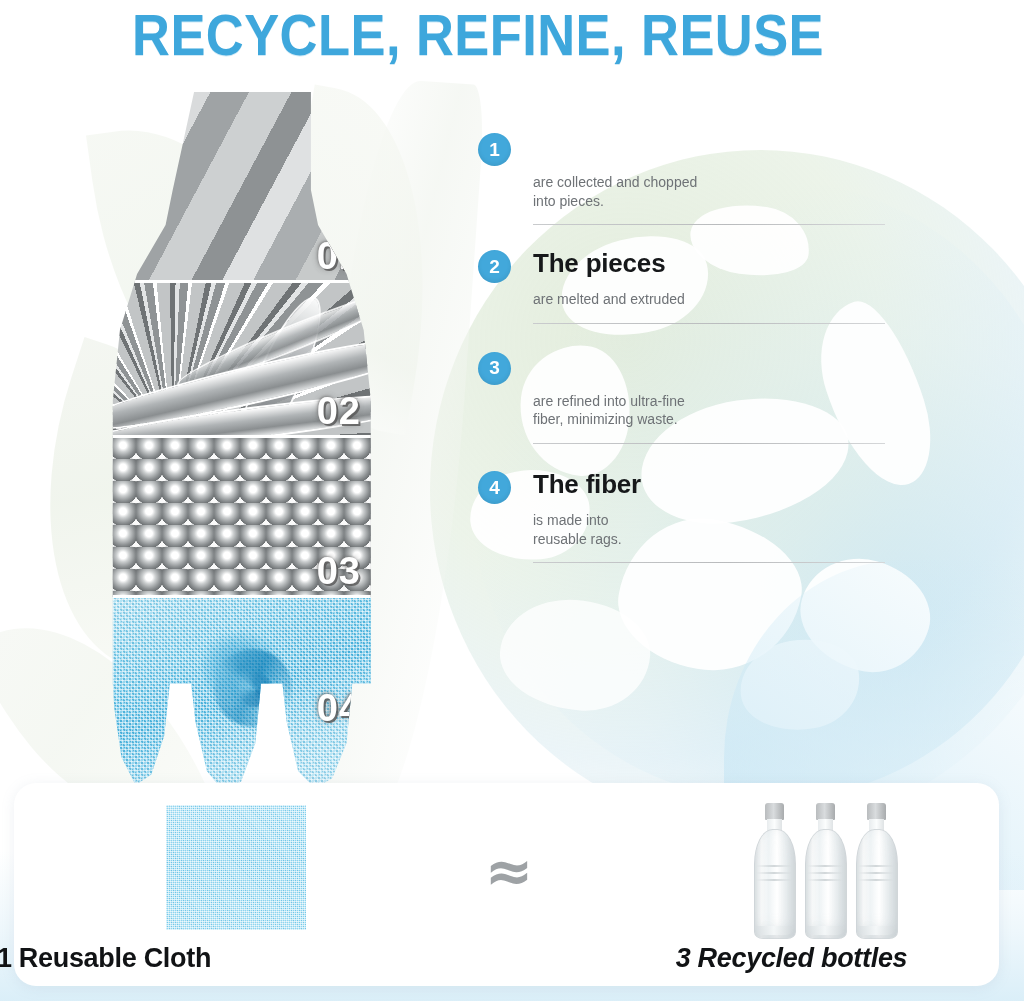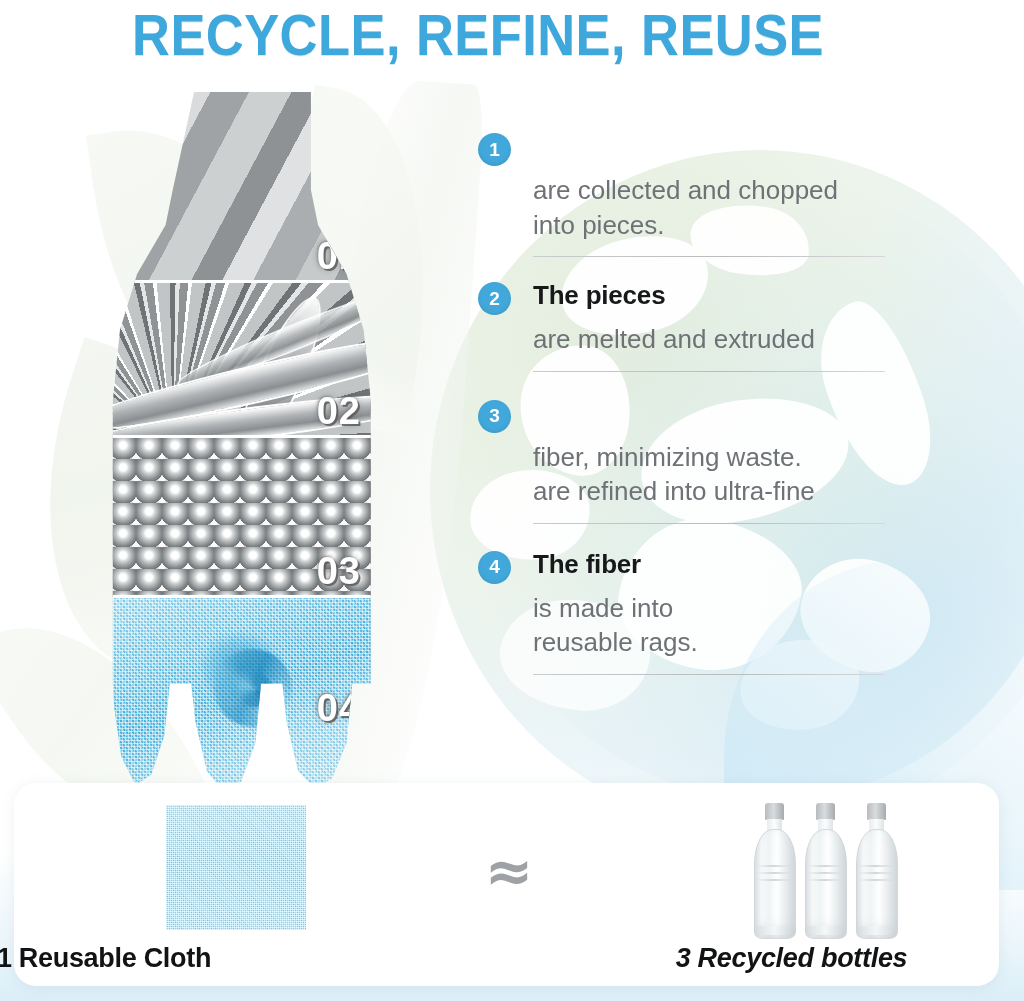--- a/index.html
+++ b/index.html
@@ -177,21 +177,21 @@
     display:flex;align-items:center;justify-content:center;
     flex:0 0 33px;margin-top:1px;
     box-shadow:inset 0 -2px 4px rgba(0,0,0,.08);
   }
   .step-title{
     margin-left:22px;font-size:26px;font-weight:700;color:#16181a;
     letter-spacing:-.2px;line-height:1.15;
   }
   .step-body{
     margin-left:55px;margin-top:7px;
-    font-size:26px;line-height:1.33;color:#6e7276;font-weight:400;
+    font-size:14px;line-height:1.33;color:#6e7276;font-weight:400;
   }
   .step-body div{white-space:nowrap;}
   .step-rule{
     margin-left:55px;margin-top:14px;width:352px;height:1px;
     background:linear-gradient(90deg,#c9cbcd,#b9bbbd 55%,#d5d7d9);
   }
   .sp1{margin-top:0;}
   .sp2{margin-top:24px;}
   .sp3{margin-top:27px;}
   .sp4{margin-top:26px;}
@@ -343,22 +343,22 @@
       <div>are melted and extruded</div>
     </div>
     <div class="step-rule"></div>
   </div>
 
   <div class="step sp3">
     <div class="step-head">
       <div class="step-badge">3</div>
     </div>
     <div class="step-body">
+      <div>are refined into ultra-fine</div>
       <div>fiber, minimizing waste.</div>
-      <div>are refined into ultra-fine</div>
     </div>
     <div class="step-rule"></div>
   </div>
 
   <div class="step sp4">
     <div class="step-head">
       <div class="step-badge">4</div>
       <div class="step-title">The fiber</div>
     </div>
     <div class="step-body">

